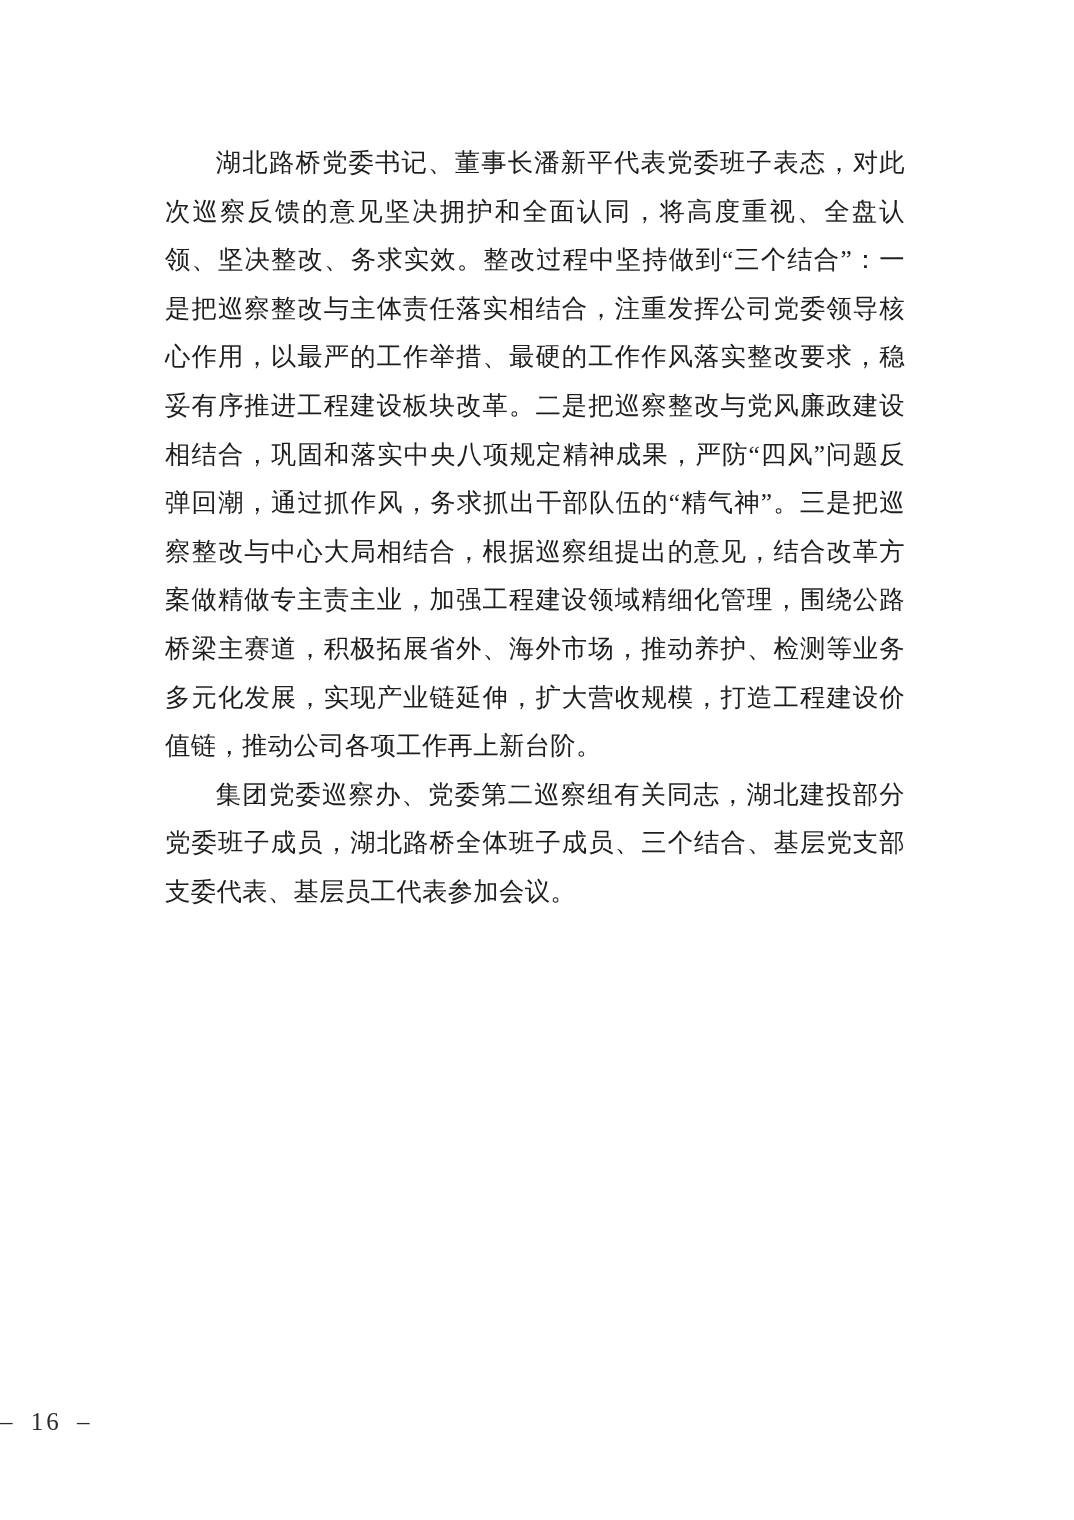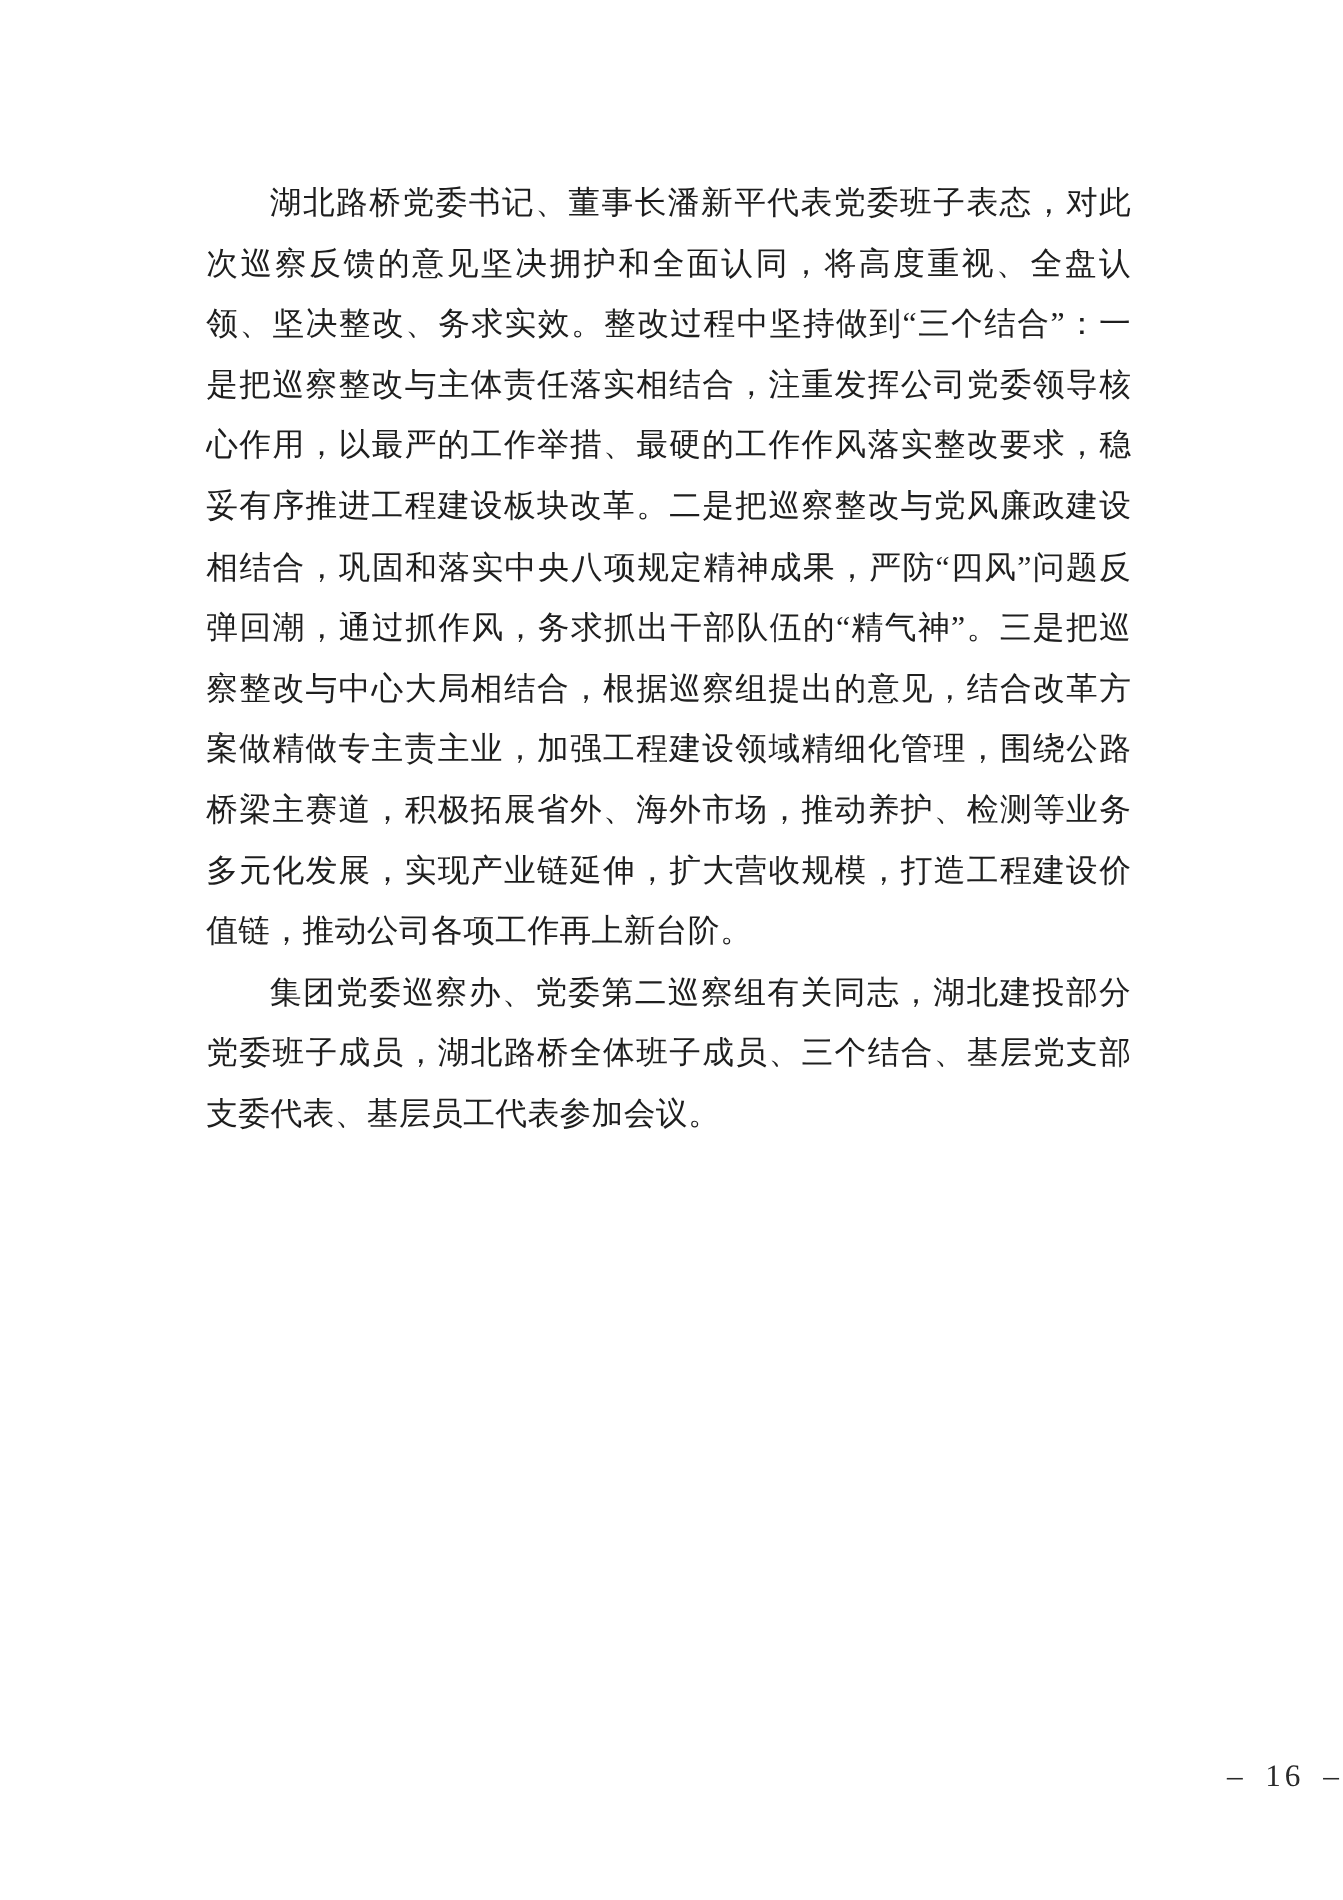--- a/index.html
+++ b/index.html
@@ -32,21 +32,21 @@
     text-justify: inter-character;
     text-indent: 2em;
     letter-spacing: 0.3px;
     font-weight: 400;
   }
   .page-footer {
     position: absolute;
     left: 0;
     top: 1408px;
     width: 100%;
-    text-align: right;
+    text-align: left;
     font-size: 25px;
     color: #2a2a2a;
     letter-spacing: 3px;
     word-spacing: 6px;
     font-family: "Liberation Serif", "DejaVu Serif", serif;
   }
 </style>
 </head>
 <body>
 

